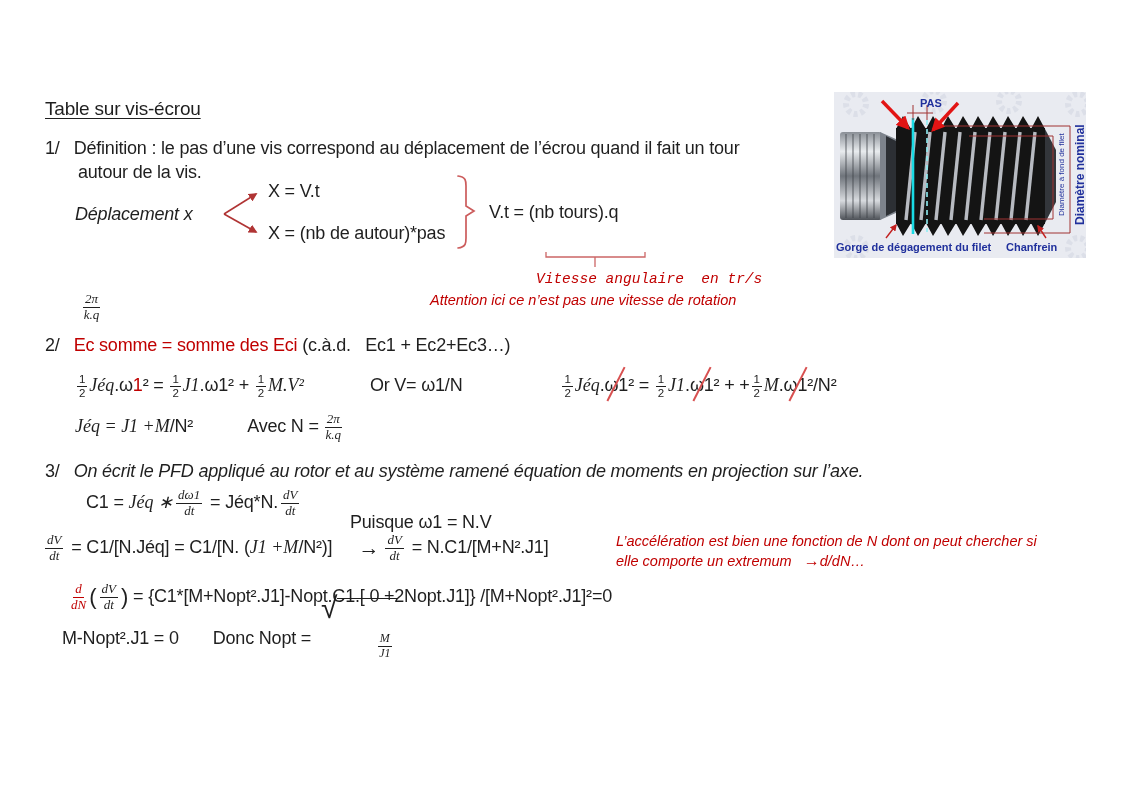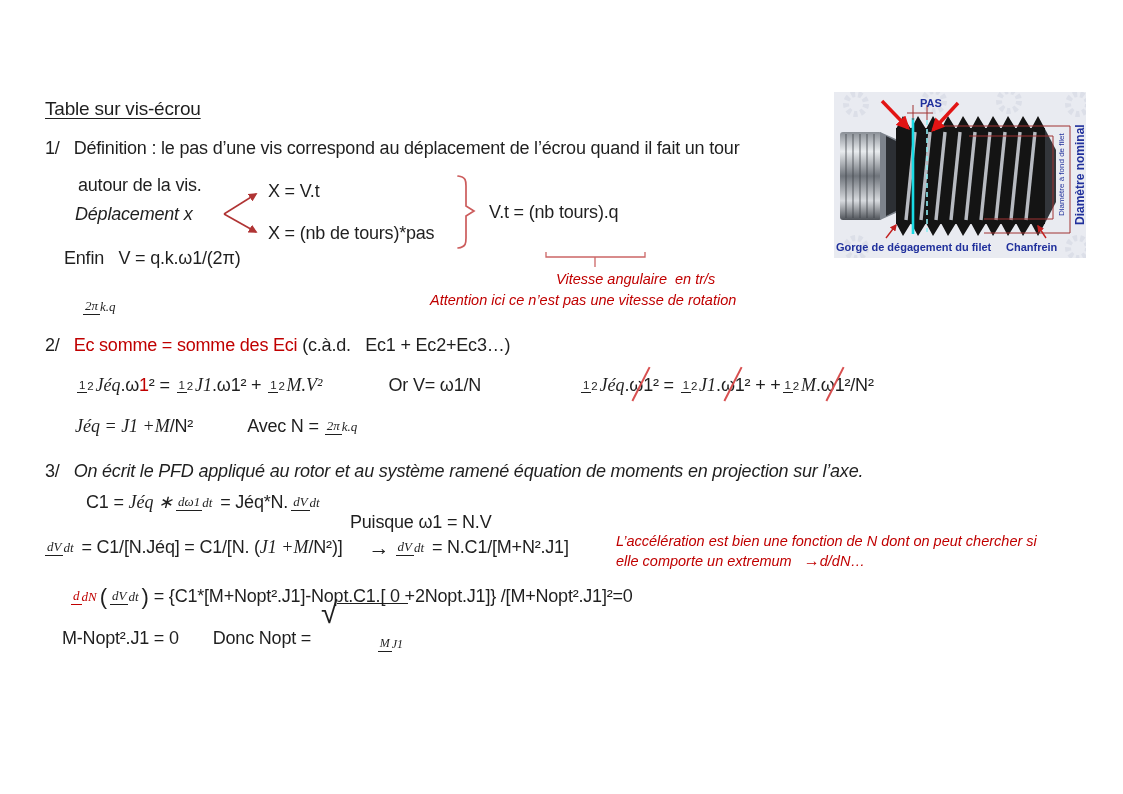--- a/index.html
+++ b/index.html
@@ -5,21 +5,21 @@
   html,body{margin:0;padding:0;background:#fff;}
   .page{position:relative;width:1123px;height:661px;background:#ffffff;overflow:hidden;
         font-family:"Liberation Sans",sans-serif;color:#1f1f1f;}
   .row{position:absolute;display:flex;align-items:center;white-space:pre;
        font-size:18px;letter-spacing:-0.2px;line-height:1.28;}
   .mi{font-family:"Liberation Serif",serif;font-style:italic;letter-spacing:0;}
   .red{color:#c00000;}
   .title{font-size:19px;text-decoration:underline;text-underline-offset:3px;}
   .noteit{font-style:italic;color:#c00000;font-size:14.5px;letter-spacing:0;}
   .big4{font-size:18.5px;}
-  .frac{display:inline-flex;flex-direction:row;align-items:center;line-height:1.06;
+  .frac{display:inline-flex;flex-direction:column;align-items:center;line-height:1.06;
         font-size:13px;margin:0 3px;text-align:center;}
   .frac .num{border-bottom:1.3px solid #1f1f1f;padding:0 2px 1px;}
   .frac.small{font-size:11.5px;margin:0 2px;}
   .frac.redbar{color:#c00000;}
   .frac.redbar .num{border-color:#c00000;}
   .sqrt{display:inline-flex;align-items:flex-start;margin-left:4px;}
   .rad{font-size:30px;line-height:1;transform:translateY(-3px);}
   .sqc{border-top:1.6px solid #1f1f1f;padding:3px 5px 0 2px;margin-top:2px;}
   .arrowb{font-weight:bold;font-size:21px;letter-spacing:0;}
   .arrowr{font-weight:bold;font-size:16px;letter-spacing:0;color:#c00000;font-style:normal;}
@@ -35,61 +35,58 @@
 <div class="page">
 
   <div class="row" style="left:45px;top:97px;">
     <span class="title">Table sur vis-écrou</span>
   </div>
 
   <div class="row" style="left:45px;top:137px;">
     <span>1/</span>
     <span style="margin-left:14px;">Définition : le pas d’une vis correspond au déplacement de l’écrou quand il fait un tour</span>
   </div>
-  <div class="row" style="left:78px;top:174px;">
+  <div class="row" style="left:78px;top:161px;">
     <span>autour de la vis.</span>
   </div>
 
   <div class="row" style="left:268px;top:180px;">
     <span>X = V.t</span>
   </div>
   <div class="row" style="left:75px;top:203px;font-style:italic;">
     <span>Déplacement x</span>
   </div>
   <div class="row" style="left:268px;top:222px;">
-    <span>X = (nb de tours)*pas</span>
+    <span>X = (nb de autour)*pas</span>
   </div>
 
   <svg style="position:absolute;left:220px;top:183px;" width="48" height="56" viewBox="0 0 48 56">
     <defs>
       <marker id="ar2" viewBox="0 0 10 10" refX="8" refY="5" markerWidth="5.5" markerHeight="5.5" orient="auto">
           <path d="M0,0 L10,5 L0,10 Z" fill="#b03434"></path>
         </marker>
     </defs>
     <line x1="4" y1="31" x2="36" y2="11" stroke="#b03434" stroke-width="1.6" marker-end="url(#ar2)"></line>
     <line x1="4" y1="31" x2="36" y2="49" stroke="#b03434" stroke-width="1.6" marker-end="url(#ar2)"></line>
   </svg>
 
   <svg style="position:absolute;left:456px;top:174px;" width="26" height="76" viewBox="0 0 26 76">
     <path d="M2,2 C10,3 10,7 10,12 L10,32 L18,37 L10,42 L10,64 C10,69 10,73 2,74" fill="none" stroke="#cc5c5c" stroke-width="1.7" stroke-linecap="round"></path>
   </svg>
 
   <div class="row" style="left:489px;top:201px;">
     <span>V.t = (nb tours).q</span>
   </div>
 
-  <div class="row" style="left:64px;top:247px;">
-    <span>Enfin   V = q.k.ω1/(2π)</span>
-  </div>
 
   <svg style="position:absolute;left:545px;top:251px;" width="102" height="18" viewBox="0 0 102 18">
     <path d="M1,1 L1,6 L100,6 L100,1 M50,6 L50,16" fill="none" stroke="#cc6666" stroke-width="1.3"></path>
   </svg>
 
-  <div class="row" style="left:556px;top:270px;">
+  <div class="row" style="left:536px;top:270px;font-family:Liberation Mono, monospace;">
     <span class="noteit">Vitesse angulaire  en tr/s</span>
   </div>
   <div class="row" style="left:430px;top:291px;">
     <span class="noteit">Attention ici ce n’est pas une vitesse de rotation</span>
   </div>
 
   <div class="row" style="left:77px;top:287px;height:40px;">
     <span class="frac mi" style="margin-left:6px;">
       <span class="num">2π</span>
       <span class="den">k.q</span>

